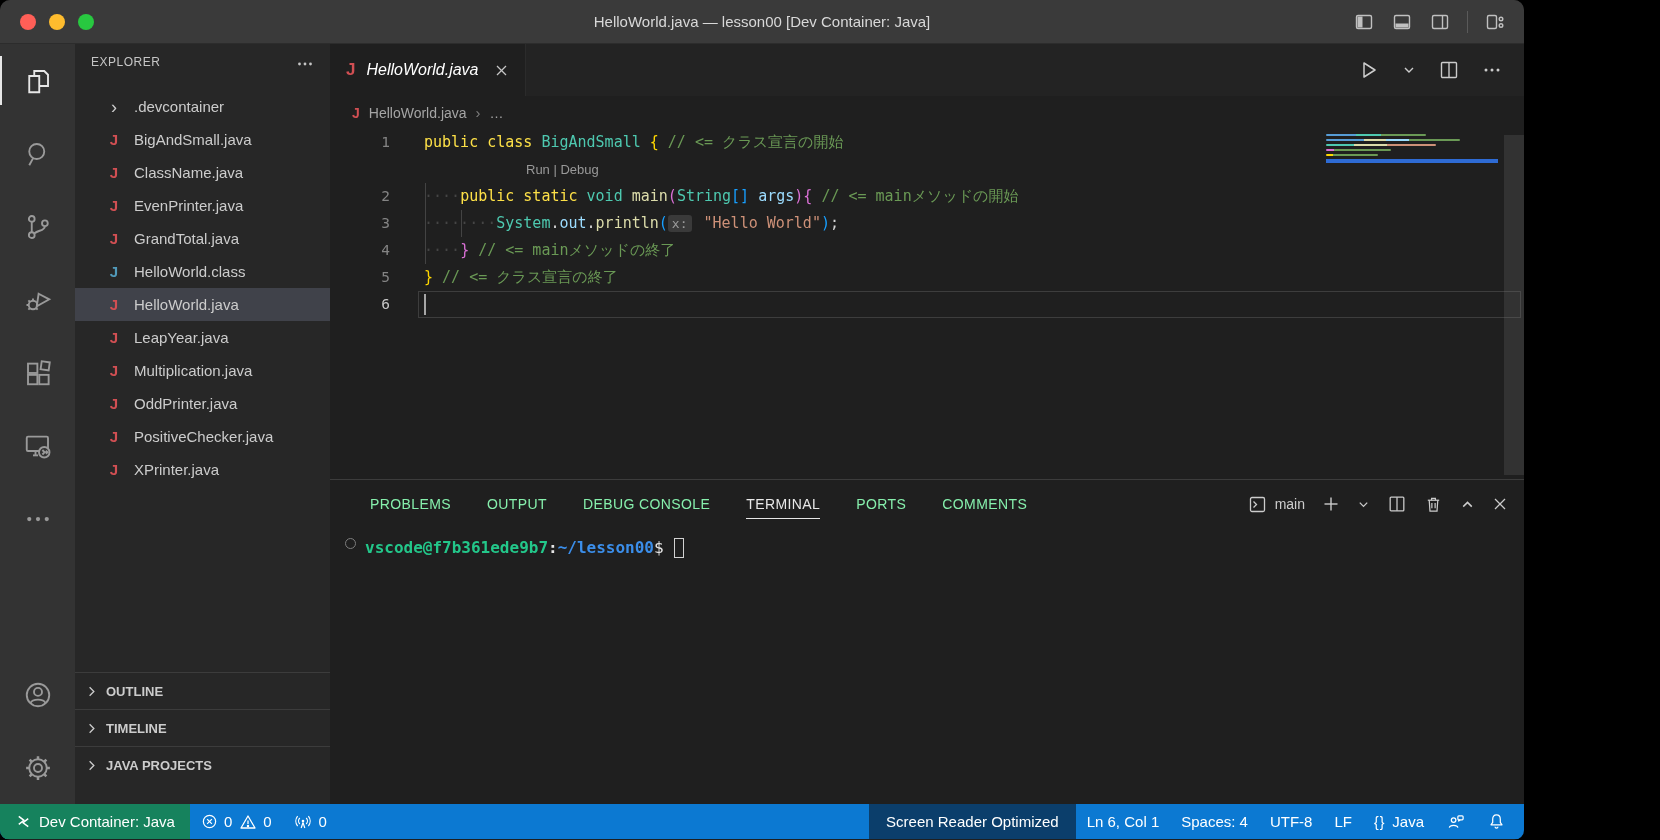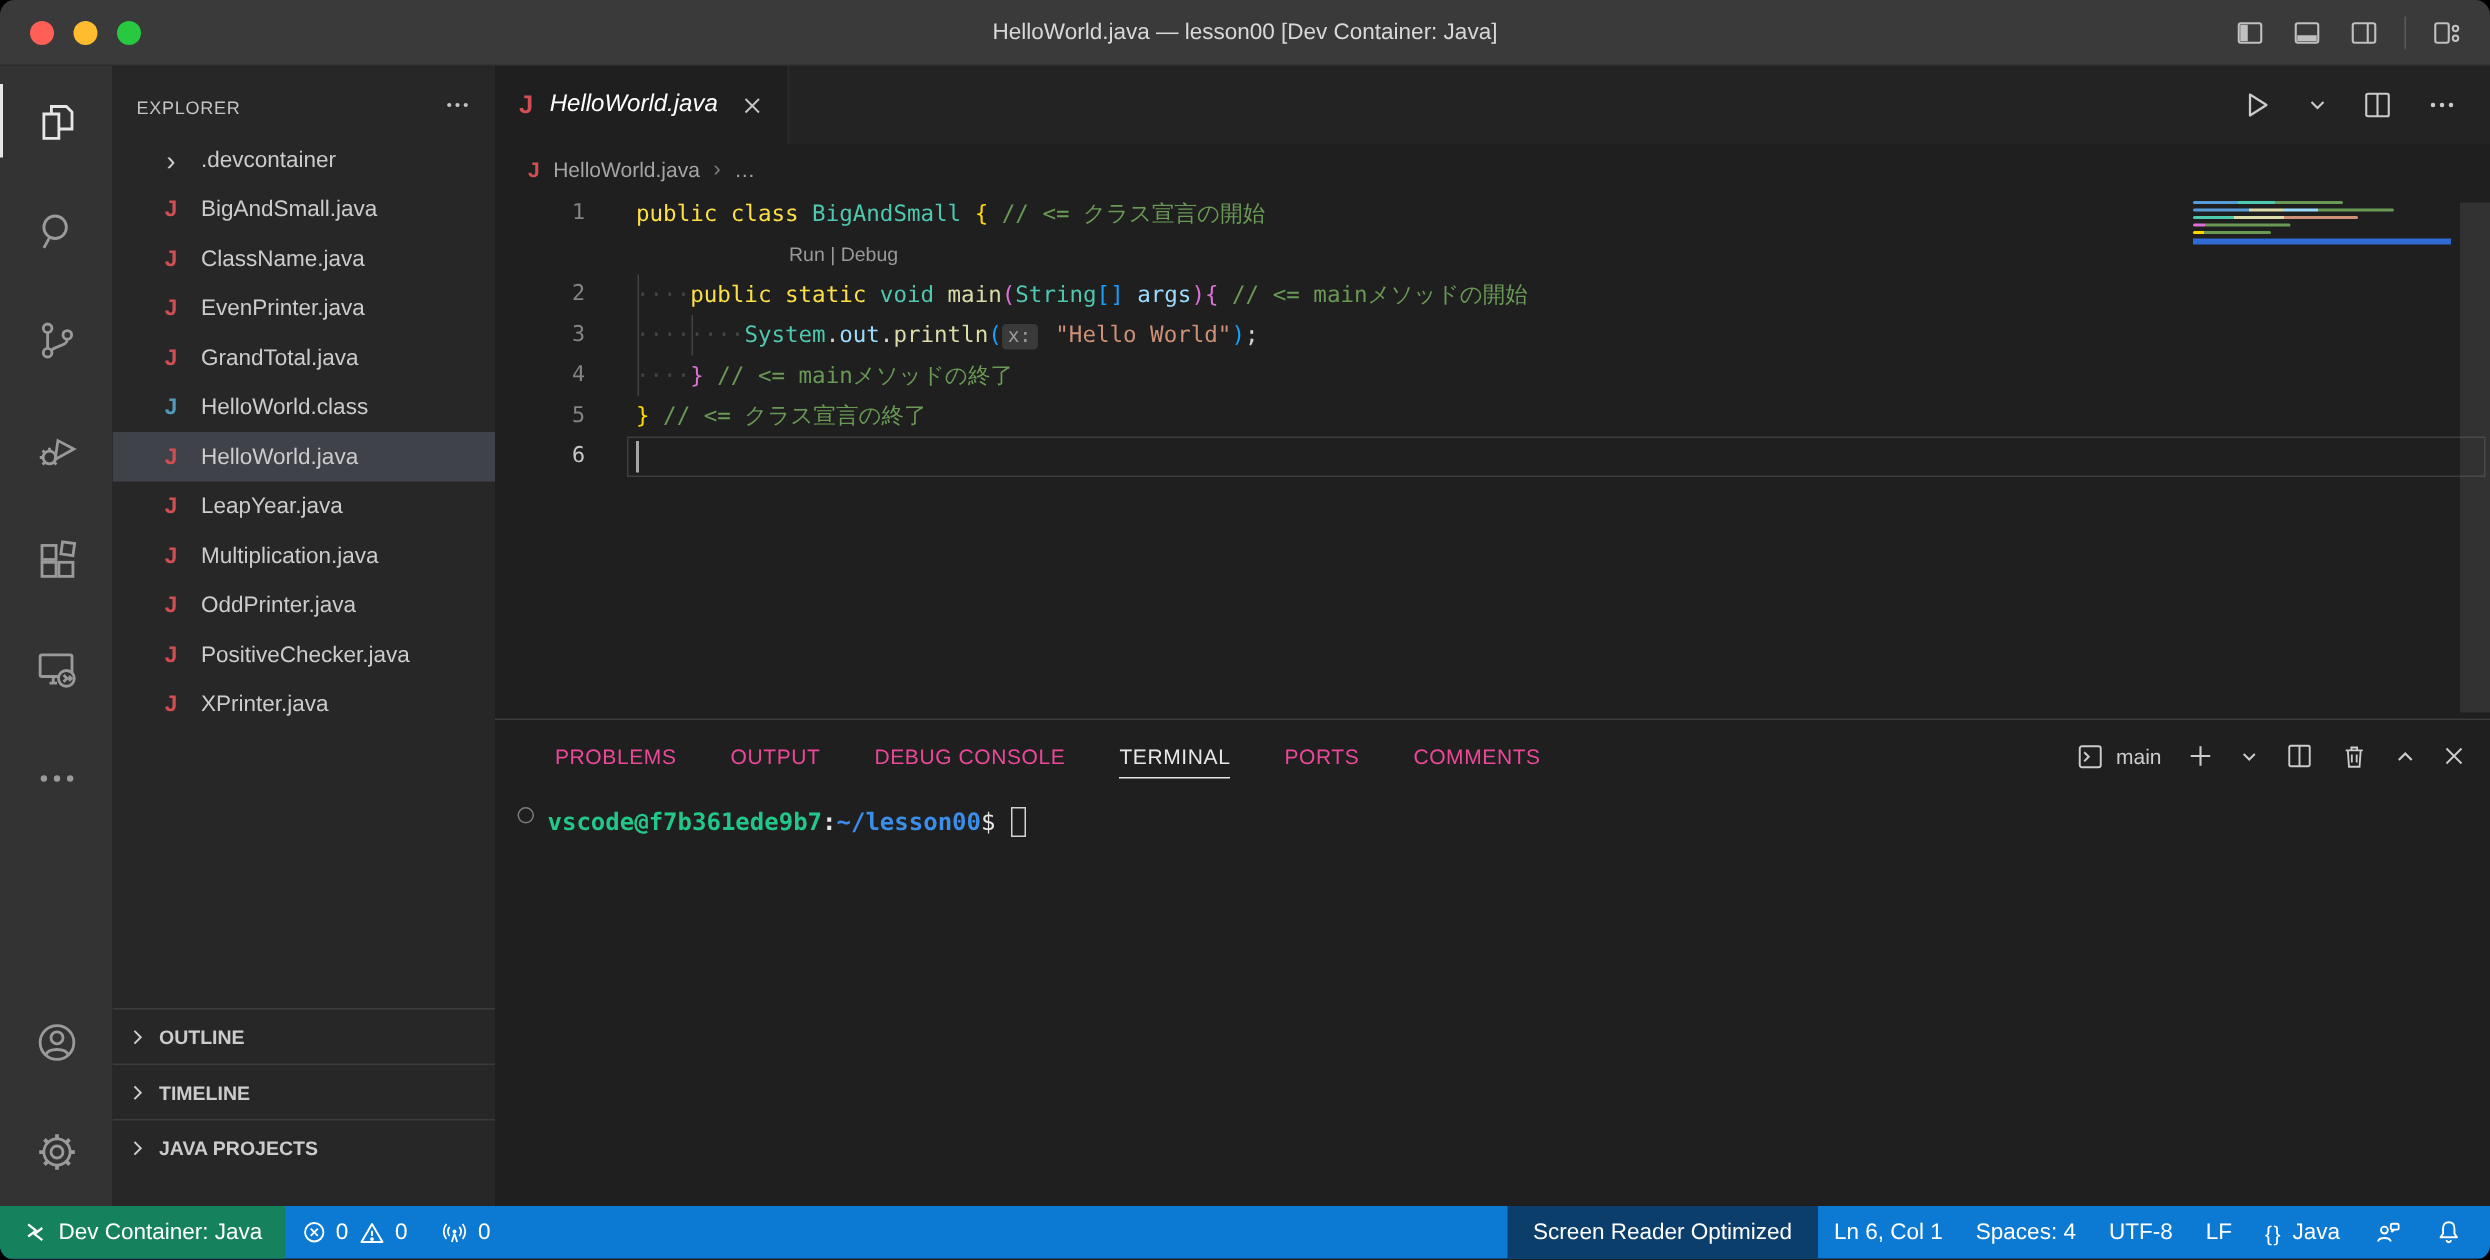--- a/index.html
+++ b/index.html
@@ -1,17 +1,17 @@
 <!DOCTYPE html>
 <html><head>
 <meta charset="utf-8">
 <style>
   *{margin:0;padding:0;box-sizing:border-box}
   html,body{width:1660px;height:840px;background:#000;font-family:"Liberation Sans",sans-serif;overflow:hidden}
-  .window{position:relative;width:1660px;height:840px;border-radius:10px;overflow:hidden;background:#1f1f1f}
+  .window{position:relative;width:1524px;height:840px;border-radius:10px;overflow:hidden;background:#1f1f1f}
 
   
   .titlebar{height:44px;background:#3a3a3a;border-bottom:1px solid #2c2c2c;display:flex;align-items:center;position:relative}
   .traffic{display:flex;gap:13px;padding-left:20px}
   .light{width:16px;height:16px;border-radius:50%}
   .light.red{background:#ff5f57}.light.yellow{background:#febc2e}.light.green{background:#28c840}
   .win-title{position:absolute;left:50%;transform:translateX(-50%);color:#d8d8d8;font-size:15px;white-space:nowrap}
   .tb-actions{margin-left:auto;display:flex;align-items:center;gap:16px;padding-right:18px}
   .tb-sep{width:1px;height:22px;background:#5a5a5a}
 
@@ -19,21 +19,21 @@
   .main{display:flex;height:760px}
 
   
   .activitybar{width:75px;background:#333333;display:flex;flex-direction:column;align-items:center;flex:0 0 75px}
   .ab-icon{width:75px;height:73px;display:flex;align-items:center;justify-content:center;position:relative;cursor:pointer}
   .ab-icon.active::before{content:"";position:absolute;left:0;top:12px;bottom:12px;width:2px;background:#e7e7e7}
   .ab-bottom{margin-top:auto}
 
   
   .sidebar{width:255px;flex:0 0 255px;background:#272727;display:flex;flex-direction:column;color:#cccccc;overflow:hidden}
-  .sb-header{height:46px;display:flex;align-items:flex-end;padding:11px 16px;font-size:12px;letter-spacing:.5px;color:#c5c5c5}
+  .sb-header{height:46px;display:flex;align-items:flex-start;padding:11px 16px;font-size:12px;letter-spacing:.5px;color:#c5c5c5}
   .sb-more{margin-left:auto;cursor:pointer;display:flex}
   .tree-root{display:flex;align-items:center;height:32px;font-weight:bold;font-size:13px;padding-left:6px;gap:4px;cursor:pointer;white-space:nowrap;overflow:hidden}
   .file-list{display:flex;flex-direction:column}
   .file-row{display:flex;align-items:center;height:33px;padding-left:30px;font-size:15px;cursor:pointer;white-space:nowrap}
   .file-row.selected{background:#40424a}
   .file-icon{width:18px;margin-right:11px;font-weight:bold;font-size:15px;text-align:center;flex:0 0 18px}
   .file-icon.java{color:#d14f53}.file-icon.jclass{color:#519aba}
   .file-icon.chev{color:#cccccc;font-weight:normal;font-size:18px;line-height:14px}
   .sb-sections{margin-top:auto;padding-bottom:21px}
   .sb-section{height:37px;border-top:1px solid #3c3c3c;display:flex;align-items:center;font-weight:bold;font-size:13px;padding-left:9px;gap:7px;cursor:pointer;color:#cccccc}
@@ -75,21 +75,21 @@
   .ml2{width:78%;background:linear-gradient(90deg,#569cd6 0 28%,#dcdcaa 28% 45%,#9cdcfe 45% 62%,#6a9955 62% 100%)}
   .ml3{width:64%;background:linear-gradient(90deg,#4ec9b0 0 25%,#dcdcaa 25% 55%,#ce9178 55% 100%)}
   .ml4{width:38%;background:linear-gradient(90deg,#da70d6 0 12%,#6a9955 12% 100%)}
   .ml5{width:30%;background:linear-gradient(90deg,#ffd700 0 14%,#6a9955 14% 100%)}
   .mini-cursorline{height:4px;width:100%;background:#2e6bd4;margin-top:1px}
   .v-scrollbar{position:absolute;top:6px;right:0;width:20px;height:340px;background:rgba(120,120,120,.22);z-index:4;cursor:pointer}
 
   
   .panel{height:325px;flex:0 0 325px;border-top:1px solid #3c3c3c;display:flex;flex-direction:column;background:#1f1f1f}
   .panel-header{height:48px;display:flex;align-items:center;padding:0 16px 0 40px}
-  .panel-tab{margin-right:36px;font-size:14px;color:#ec4899;letter-spacing:.4px;position:relative;height:100%;display:flex;align-items:center;cursor:pointer;white-space:nowrap}
+  .panel-tab{margin-right:36px;font-size:14px;color:#86efac;letter-spacing:.4px;position:relative;height:100%;display:flex;align-items:center;cursor:pointer;white-space:nowrap}
   .panel-tab.active{color:#e7e7e7}
   .panel-tab.active::after{content:"";position:absolute;bottom:9px;left:0;right:0;height:1px;background:#e7e7e7}
   .panel-actions{margin-left:auto;display:flex;align-items:center;gap:17px;color:#cccccc}
   .pa{cursor:pointer;display:flex;align-items:center}
   .shell-btn{display:flex;align-items:center;gap:8px;font-size:14px;color:#cccccc;cursor:pointer}
   .terminal-body{flex:1;padding:10px 0 0 15px;font-family:"DejaVu Sans Mono","Liberation Mono",monospace;font-size:16px}
   .prompt-row{display:flex;}
   .cmd-circle{width:11px;height:11px;border:1.5px solid #7d7d7d;border-radius:50%;margin-right:9px;flex:0 0 11px}
   .p-user{color:#23c78a;font-weight:bold}
   .p-sep{color:#e5e5e5;font-weight:bold}

